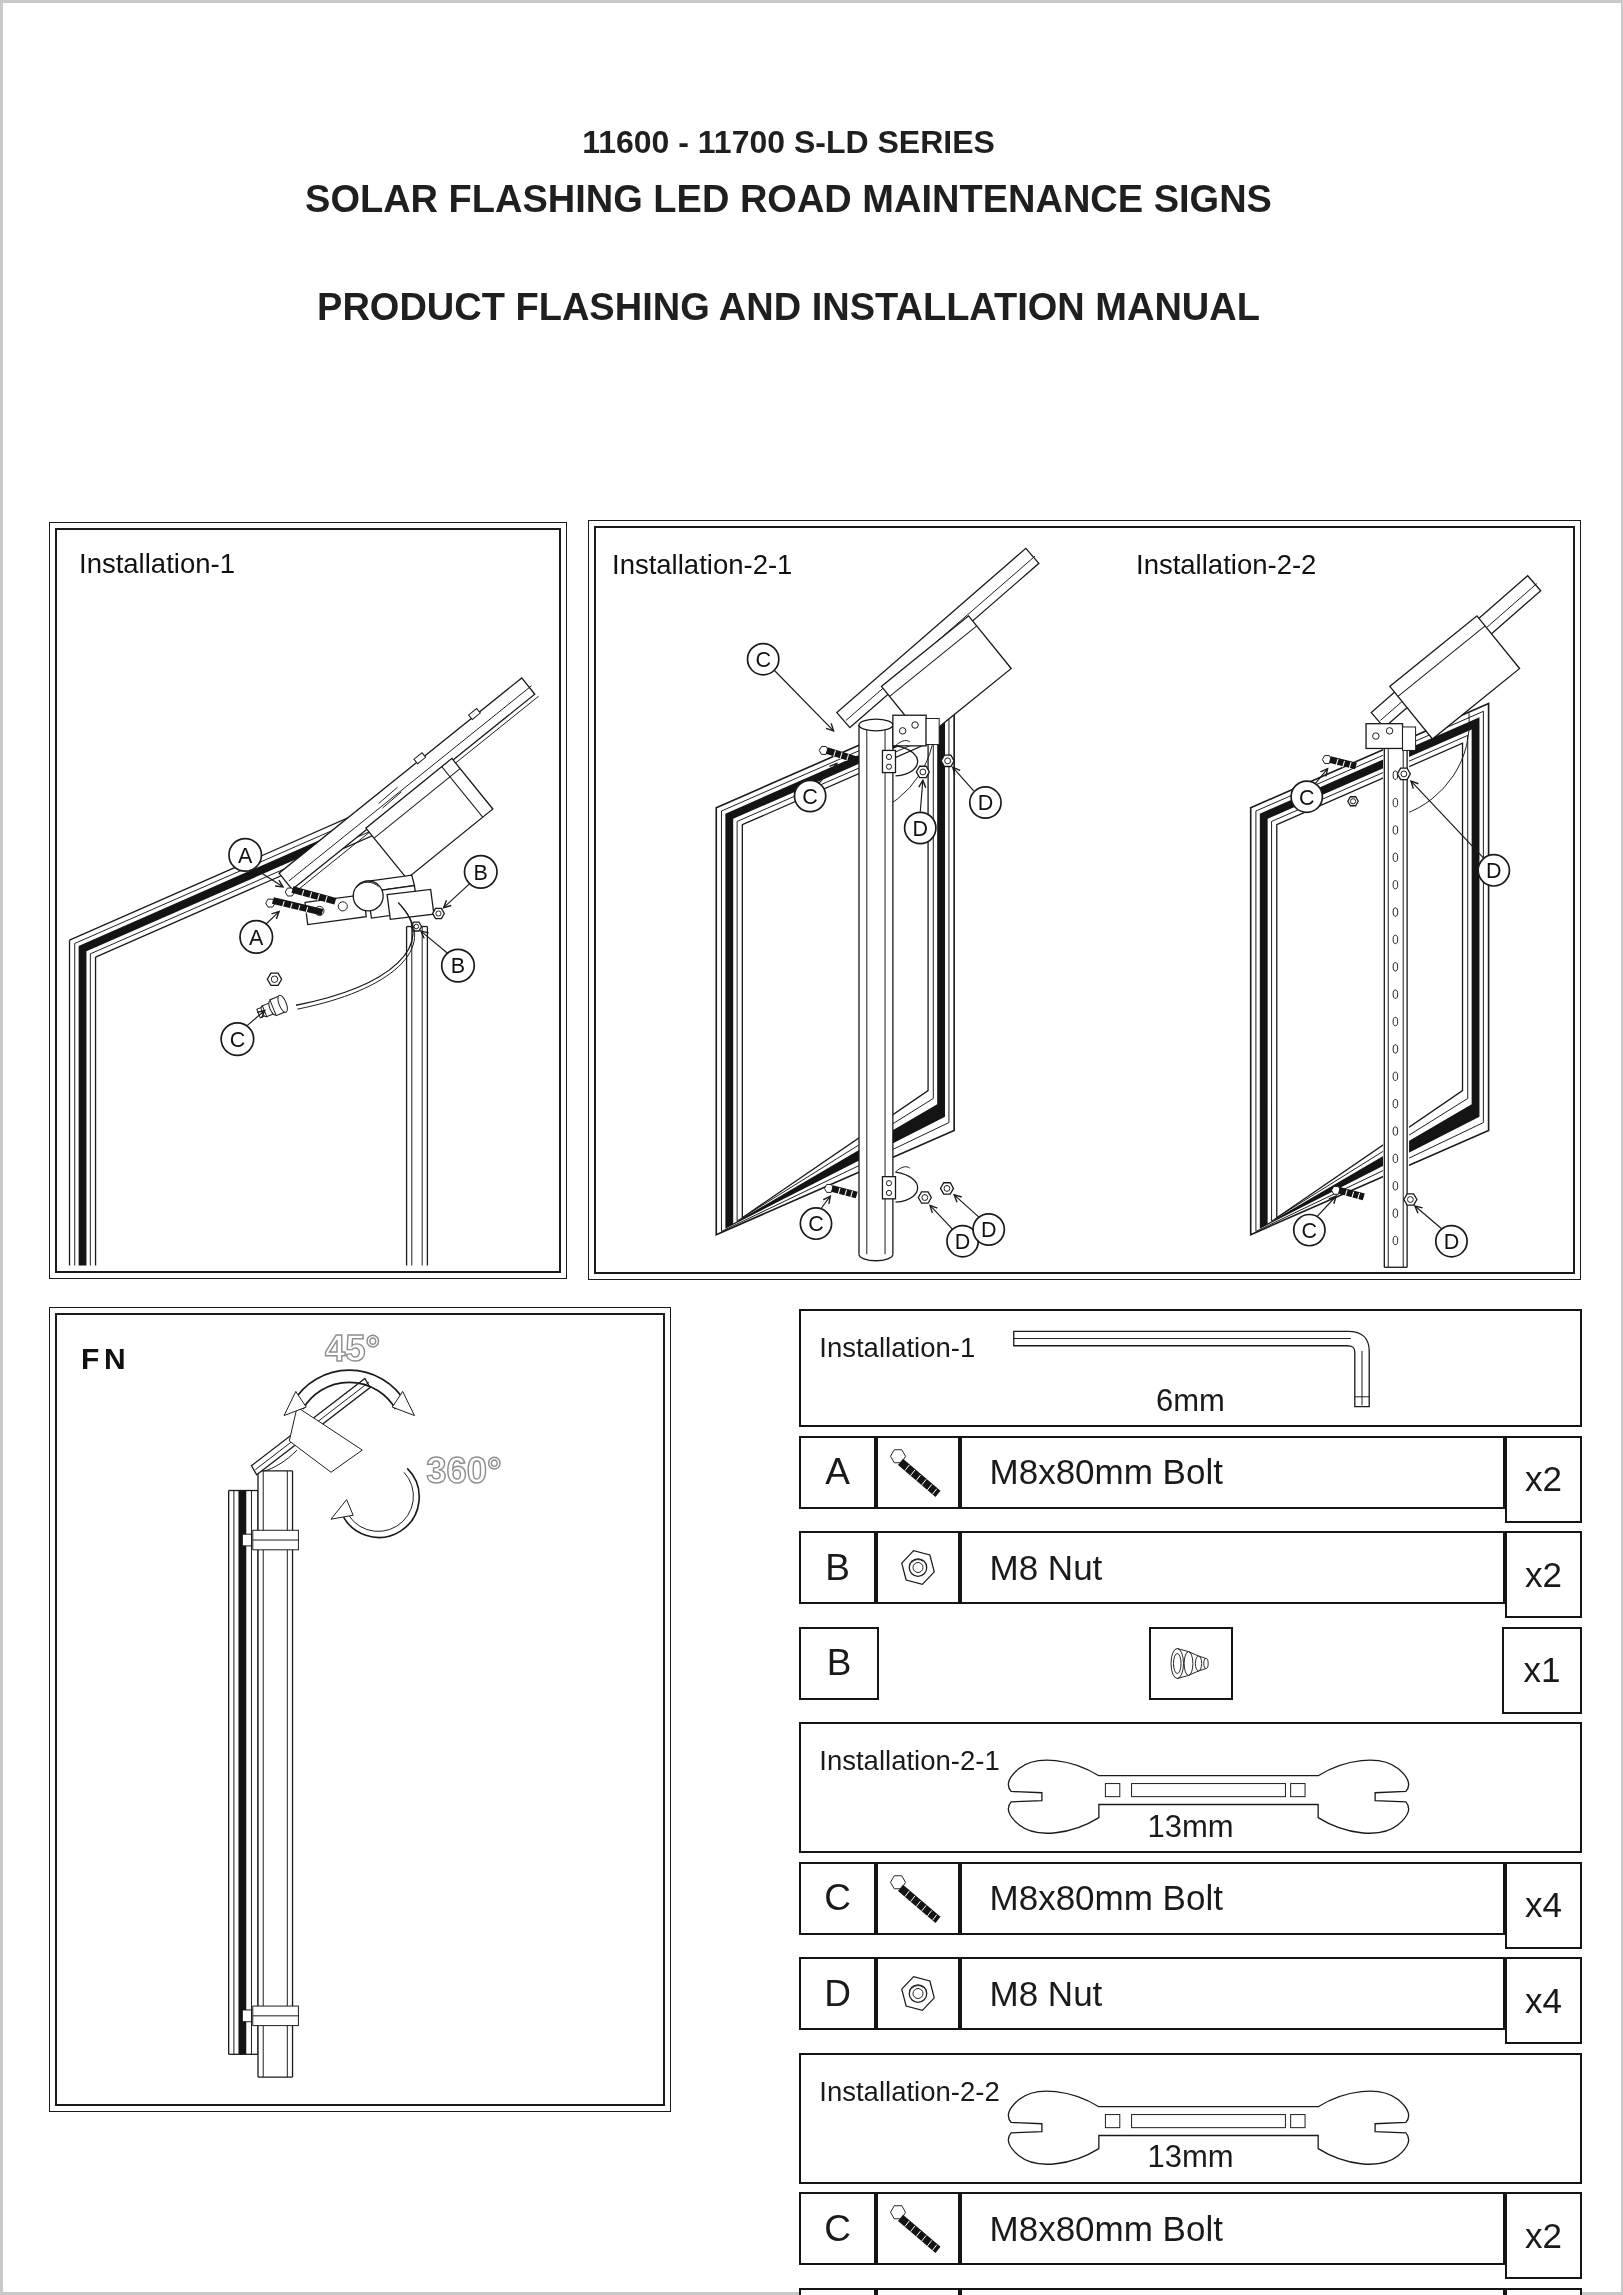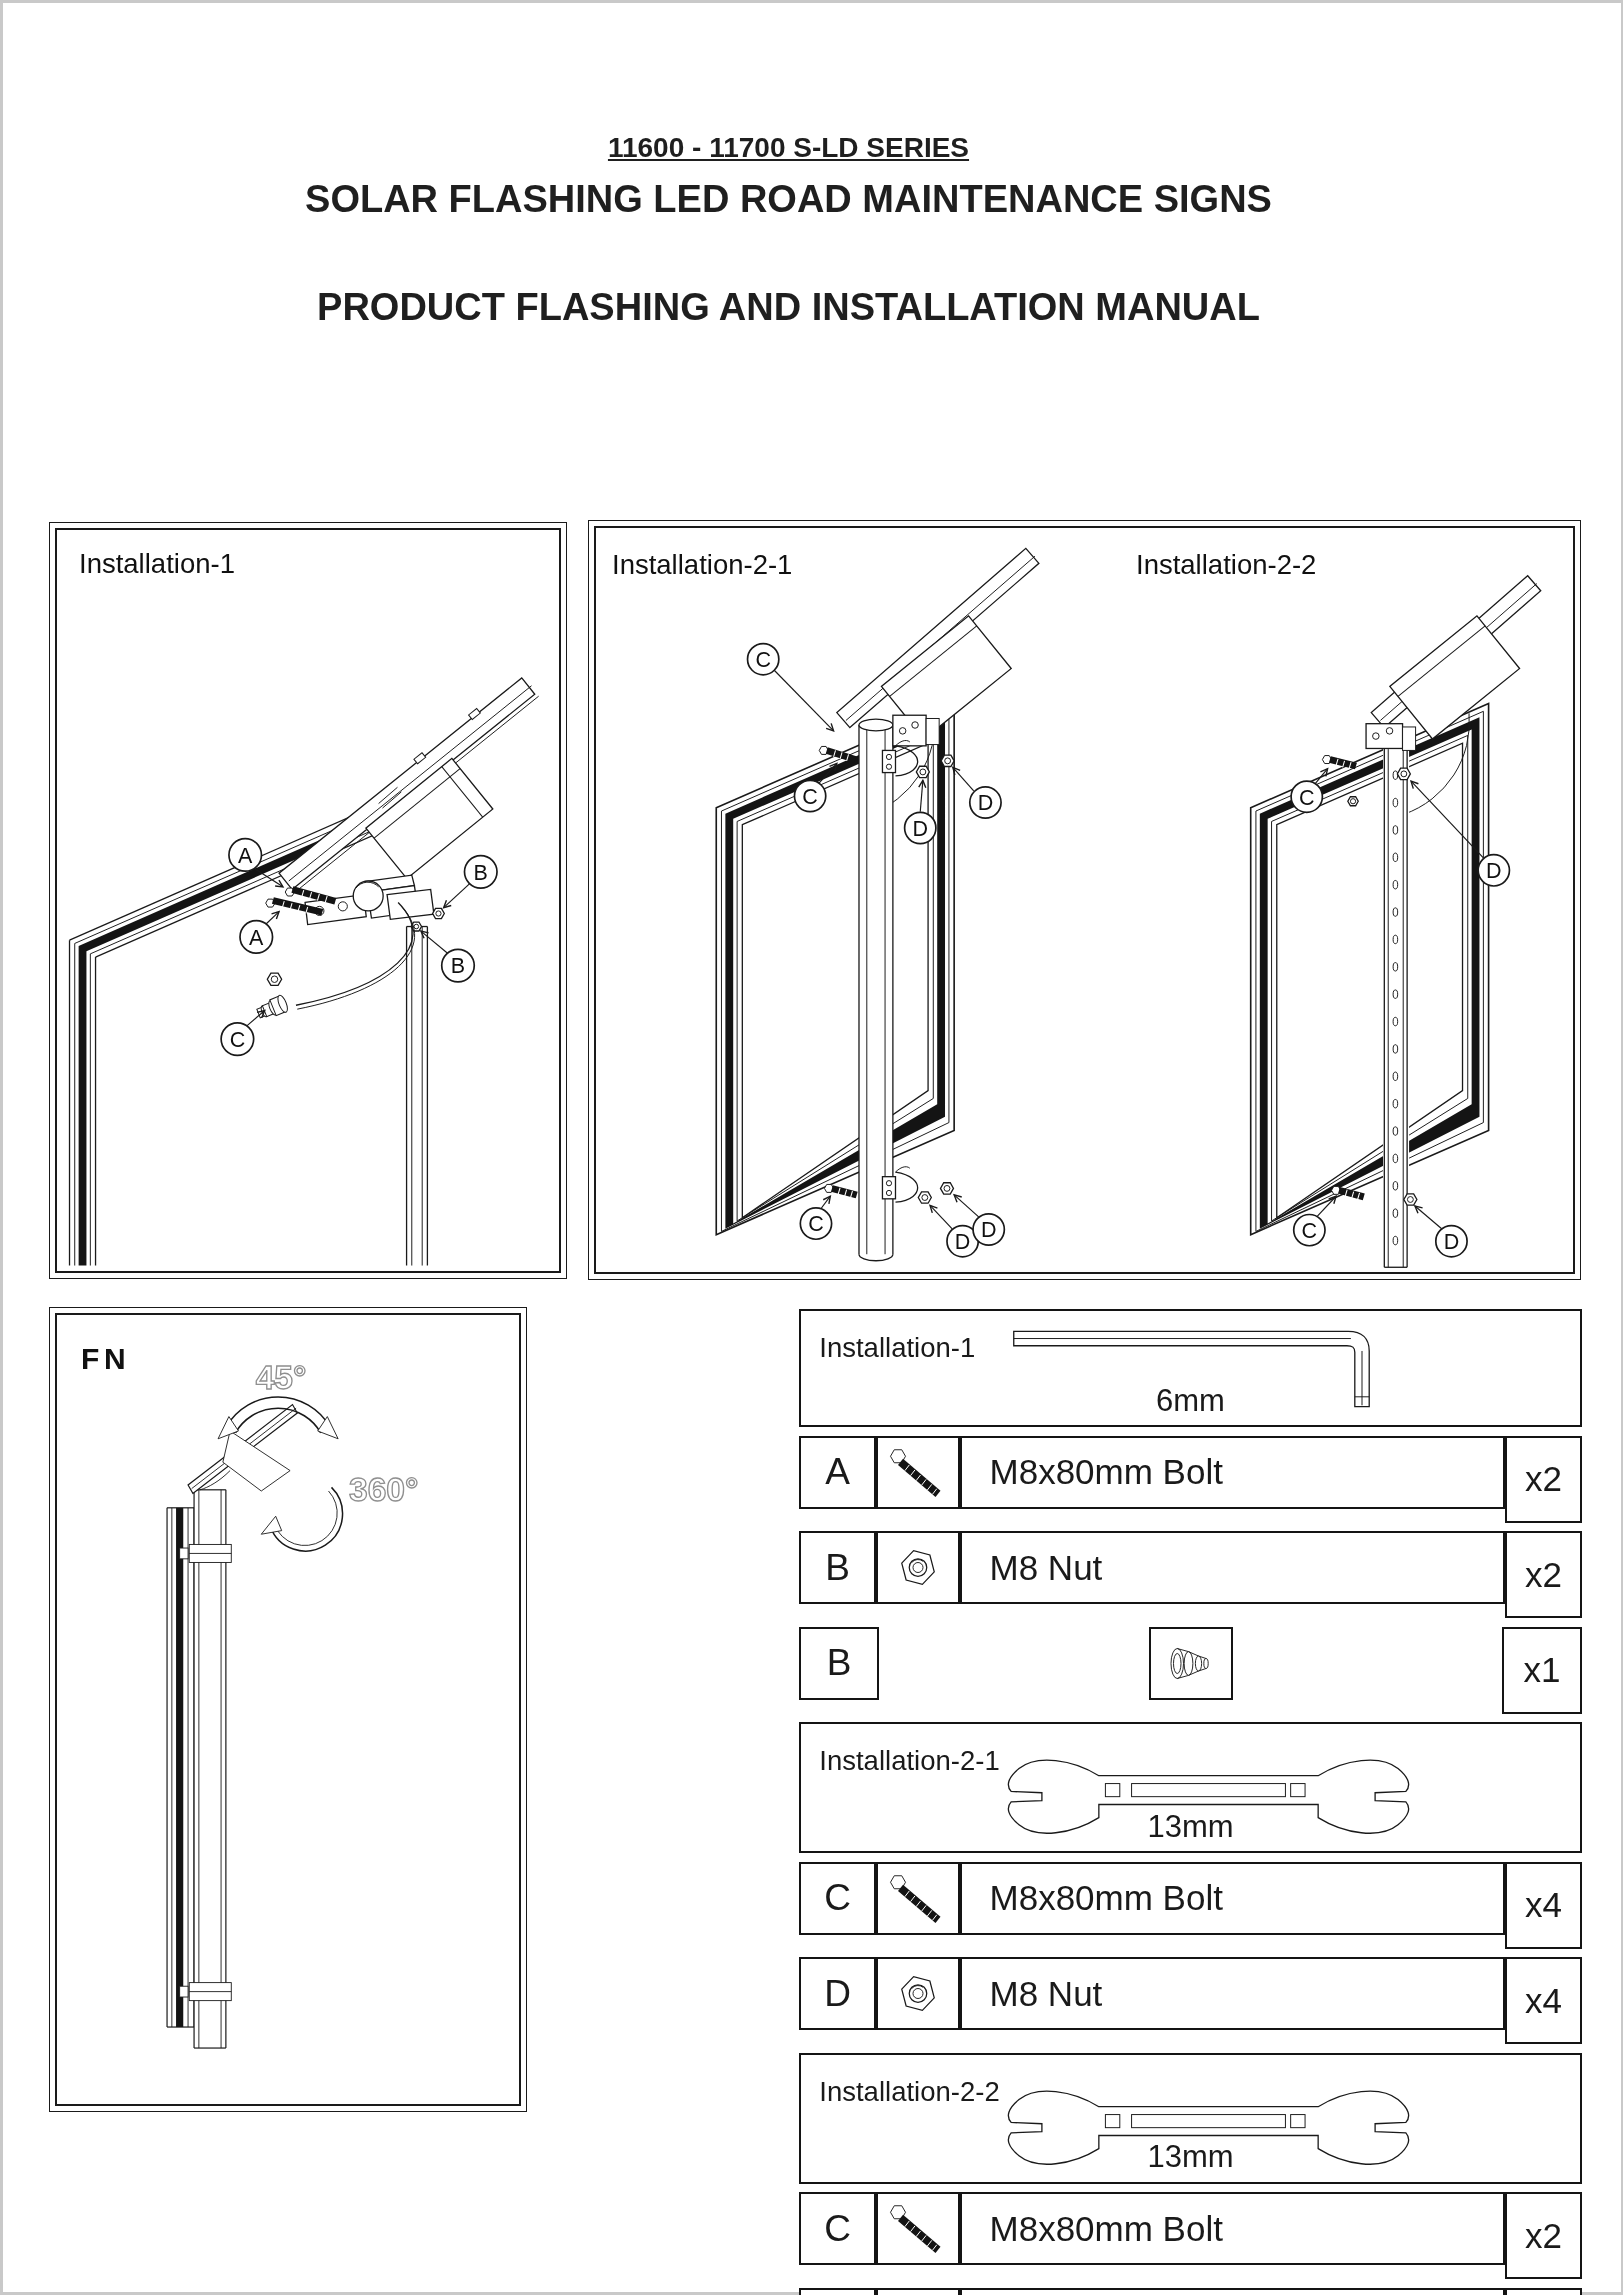--- a/index.html
+++ b/index.html
@@ -6,33 +6,33 @@
   html,body { background:#fff; }
   body {
     width:1624px; height:2295px; position:relative;
     font-family:"Liberation Sans", sans-serif; color:#1a1a1a; overflow:hidden;
   }
   .page-border { position:absolute; inset:0; border:3.3px solid #c9c9c9; pointer-events:none; }
 
   
   .title-block { position:absolute; left:24px; top:0; width:1529px; text-align:center; }
   .title-line { font-weight:bold; color:#1f1f1f; }
-  .t1 { position:absolute; top:132px; width:100%; font-size:28px;text-decoration:underline; }
+  .t1 { position:absolute; top:124px; width:100%; font-size:32px; }
   .t2 { position:absolute; top:178px; width:100%; font-size:38px; }
   .t3 { position:absolute; top:286px; width:100%; font-size:38px; }
 
   
   .dbox { position:absolute; border:1.3px solid #1a1a1a; background:#fff; }
   .dbox .inner { position:absolute; inset:5.2px; border:2px solid #1a1a1a; }
   .dbox svg { position:absolute; inset:0; width:100%; height:100%; }
   .dlabel { position:absolute; font-size:27.5px; color:#111; z-index:5; }
 
   .box-i1 { left:49px; top:522px; width:518px; height:757px; }
   .box-i2 { left:588px; top:520px; width:993px; height:760px; }
-  .box-fn { left:49px; top:1307px; width:478px; height:805px; }
+  .box-fn { left:49px; top:1307px; width:622px; height:805px; }
 
   .lab-i1 { left:29px; top:25px; }
   .lab-i21 { left:23px; top:27.5px; }
   .lab-i22 { left:547px; top:27.5px; }
   .lab-fn { left:31px; top:34px; font-size:30px; letter-spacing:4.6px; font-weight:bold; }
 
   
   svg .ln   { stroke:#1a1a1a; stroke-width:2; fill:none; }
   svg .ln15 { stroke:#1a1a1a; stroke-width:1.5; fill:none; }
   svg .ln25 { stroke:#1a1a1a; stroke-width:2.5; fill:none; }

